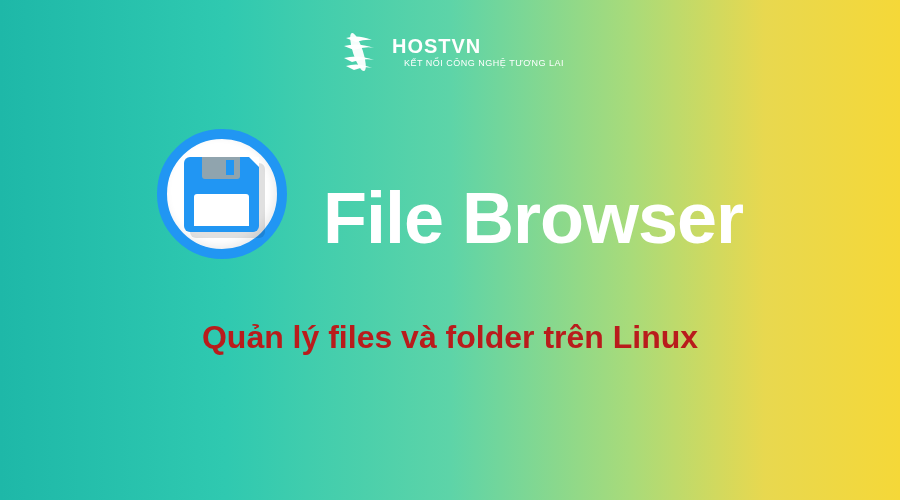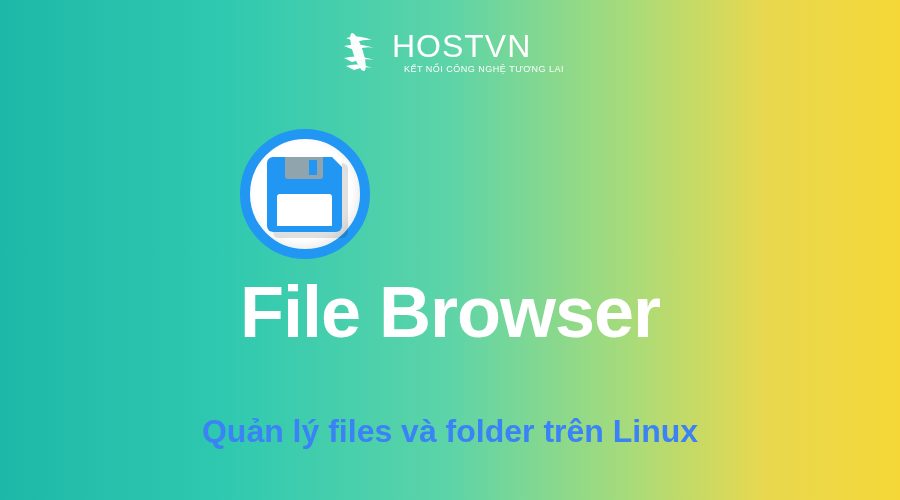--- a/index.html
+++ b/index.html
@@ -27,38 +27,37 @@
 }
 .logo-mark {
   width: 44px;
   height: 44px;
   position: relative;
 }
 .logo-mark svg { width: 100%; height: 100%; }
 .logo-text { display: flex; flex-direction: column; }
 .logo-title {
   color: #ffffff;
-  font-size: 32px;
-  font-weight: 400;
+  font-size: 20px;
+  font-weight: 700;
   letter-spacing: 1px;
   line-height: 1;
 }
 .logo-tag {
   color: #ffffff;
   font-size: 9px;
   letter-spacing: 0.5px;
   margin-top: 2px;
   padding-left: 12px;
 }
 .hero {
   display: flex;
-  align-items: flex-start;
-  gap: 12px;
+  align-items: flex-end;
+  gap: 36px;
   margin-bottom: 55px;
-  flex-direction: column;
 }
 .disk-icon {
   width: 130px;
   height: 130px;
   border-radius: 50%;
   background: #ffffff;
   border: 10px solid #2196f3;
   display: flex;
   align-items: center;
   justify-content: center;
@@ -111,21 +110,21 @@
   border-left: 10px solid transparent;
 }
 .hero-title {
   color: #ffffff;
   font-size: 72px;
   font-weight: 800;
   letter-spacing: -1px;
 }
 .subtitle {
   text-align: center;
-  color: #3b82f6;
+  color: #b91c1c;
   font-size: 32px;
   font-weight: 700;
   line-height: 1.45;
 }
 </style>
 </head>
 <body>
 
 <div class="container">
 

